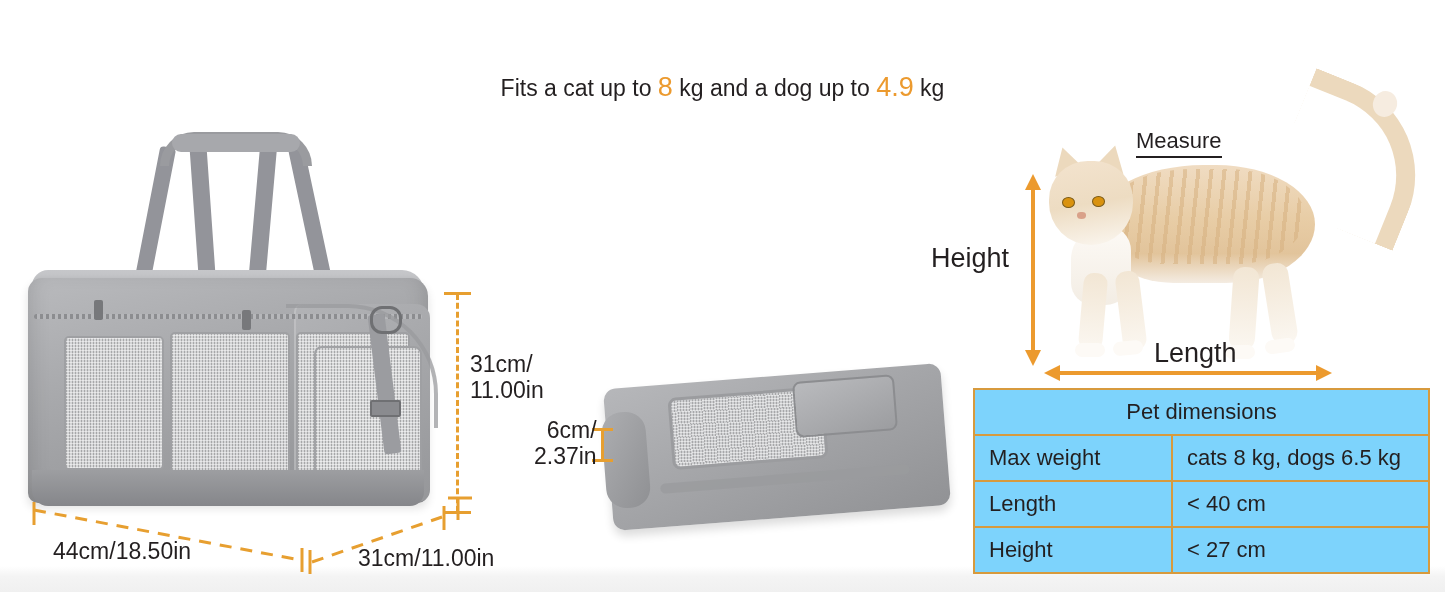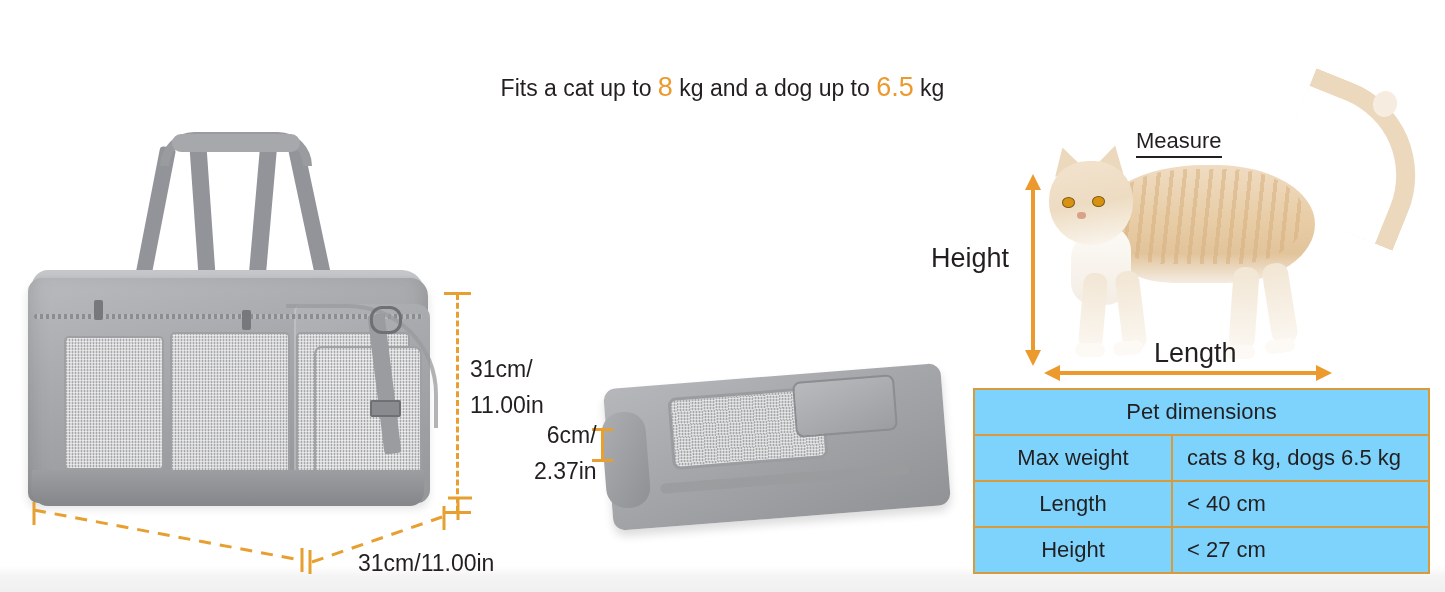--- a/index.html
+++ b/index.html
@@ -24,21 +24,21 @@
     white-space:nowrap;
   }
   .subtitle{
     position:absolute;left:0;top:72px;width:1445px;text-align:center;
     font-size:23px;color:#231f20;font-weight:400;white-space:nowrap;
   }
   .subtitle .num{color:#ec9a2e;font-size:27px;}
 
   
   .dim-label{
-    position:absolute;color:#231f20;font-size:23px;line-height:36px;
+    position:absolute;color:#231f20;font-size:23px;line-height:26px;
     white-space:pre;
   }
   .big-label{
     position:absolute;color:#231f20;font-size:27px;line-height:30px;
     white-space:nowrap;
   }
   .measure-label{
     position:absolute;color:#231f20;font-size:22px;white-space:nowrap;
     border-bottom:2px solid #231f20;padding-bottom:2px;
   }
@@ -229,35 +229,35 @@
     background:#f6ece0;border-radius:50%;transform:rotate(20deg);
   }
 
   
   #pet-table{
     position:absolute;left:973px;top:388px;width:457px;
     border:2px solid #d79a3d;border-collapse:collapse;background:#7dd3fc;
   }
   #pet-table td{
     border:2px solid #d79a3d;font-size:22px;color:#231f20;
-    padding:9px 14px;font-weight:400;text-align:center;
+    padding:9px 14px;font-weight:400;
   }
   #pet-table .thead-cell{text-align:center;border-bottom:2px solid #d79a3d;}
   #pet-table .k{width:168px;}
   #pet-table .v{text-align:left;}
 </style>
 </head>
 <body>
 
 <div id="root">
 
   <div class="bottom-band"></div>
 
 
-  <div class="subtitle"><span>Fits a cat up to </span><span class="num">8</span><span> kg and a dog up to </span><span class="num">6.5</span><span> kg</span></div>
+  <div class="subtitle"><span>Fits a cat up to </span><span class="num">8</span><span> kg and a dog up to </span><span class="num">4.9</span><span> kg</span></div>
 
   <div class="prod" id="carrier">
     <div class="handle" id="h-left"></div>
     <div class="handle" id="h-left2"></div>
     <div class="handle" id="h-right"></div>
     <div class="handle" id="h-right2"></div>
     <div class="handle-top"></div>
     <div class="handle-grip"></div>
 
     <div class="bag-top"></div>
@@ -281,20 +281,21 @@
   <div class="cap-h" style="left:444px;top:292px;width:27px;"></div>
   <div class="cap-h" style="left:444px;top:511px;width:27px;"></div>
   <div class="dim-label" style="left:470px;top:351px;">31cm/
 11.00in</div>
 
   <svg style="position:absolute;left:0;top:490px;width:520px;height:100px;overflow:visible;">
     <line x1="34" y1="20" x2="300" y2="70" stroke="#e79f30" stroke-width="3" stroke-dasharray="12 9"></line>
     <line x1="34" y1="12" x2="34" y2="35" stroke="#e79f30" stroke-width="3"></line>
     <line x1="302" y1="58" x2="302" y2="82" stroke="#e79f30" stroke-width="3"></line>
   </svg>
+  <div class="dim-label" style="left:53px;top:538px;">44cm/18.50in</div>
 
   <svg style="position:absolute;left:290px;top:490px;width:240px;height:100px;overflow:visible;">
     <line x1="22" y1="72" x2="152" y2="27" stroke="#e79f30" stroke-width="3" stroke-dasharray="12 9"></line>
     <line x1="20" y1="60" x2="20" y2="84" stroke="#e79f30" stroke-width="3"></line>
     <line x1="154" y1="16" x2="154" y2="40" stroke="#e79f30" stroke-width="3"></line>
     <line x1="168" y1="8" x2="168" y2="30" stroke="#e79f30" stroke-width="3"></line>
     <line x1="158" y1="8" x2="182" y2="8" stroke="#e79f30" stroke-width="3"></line>
   </svg>
   <div class="dim-label" style="left:358px;top:545px;">31cm/11.00in</div>
 

